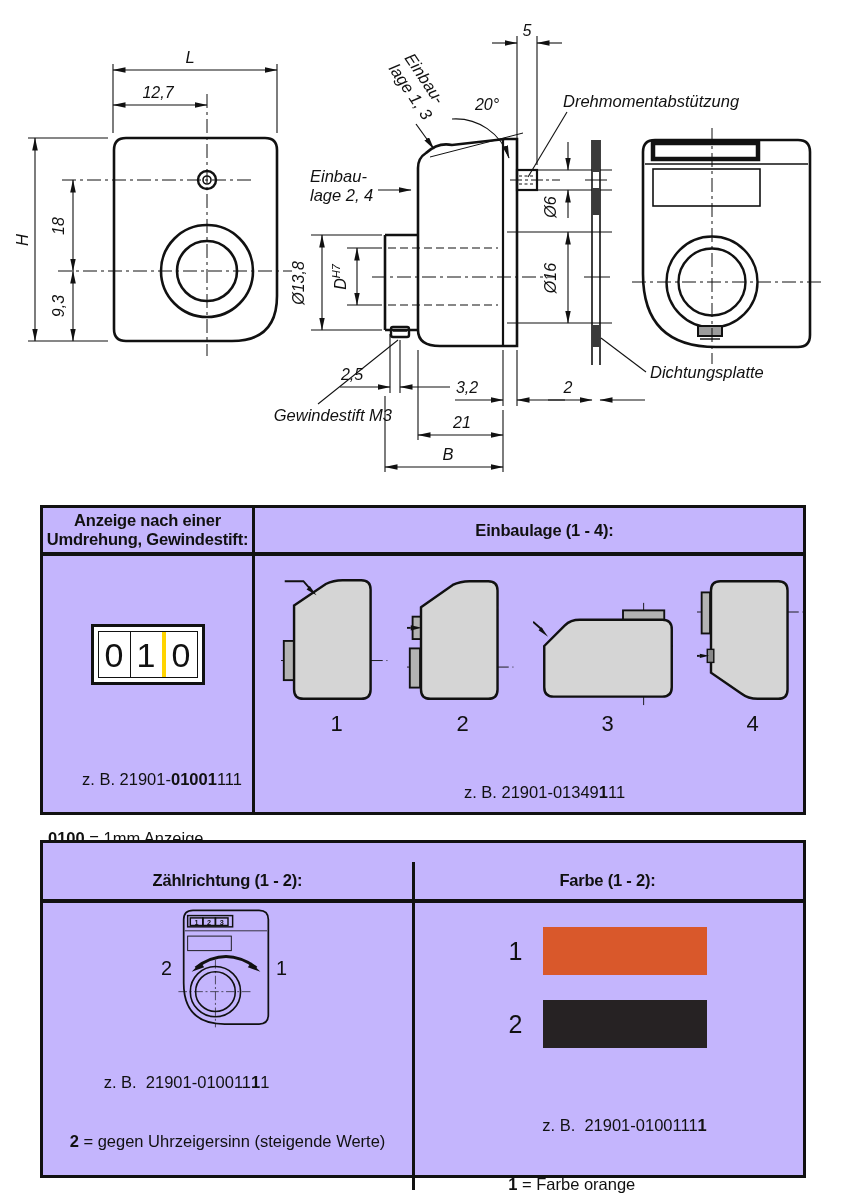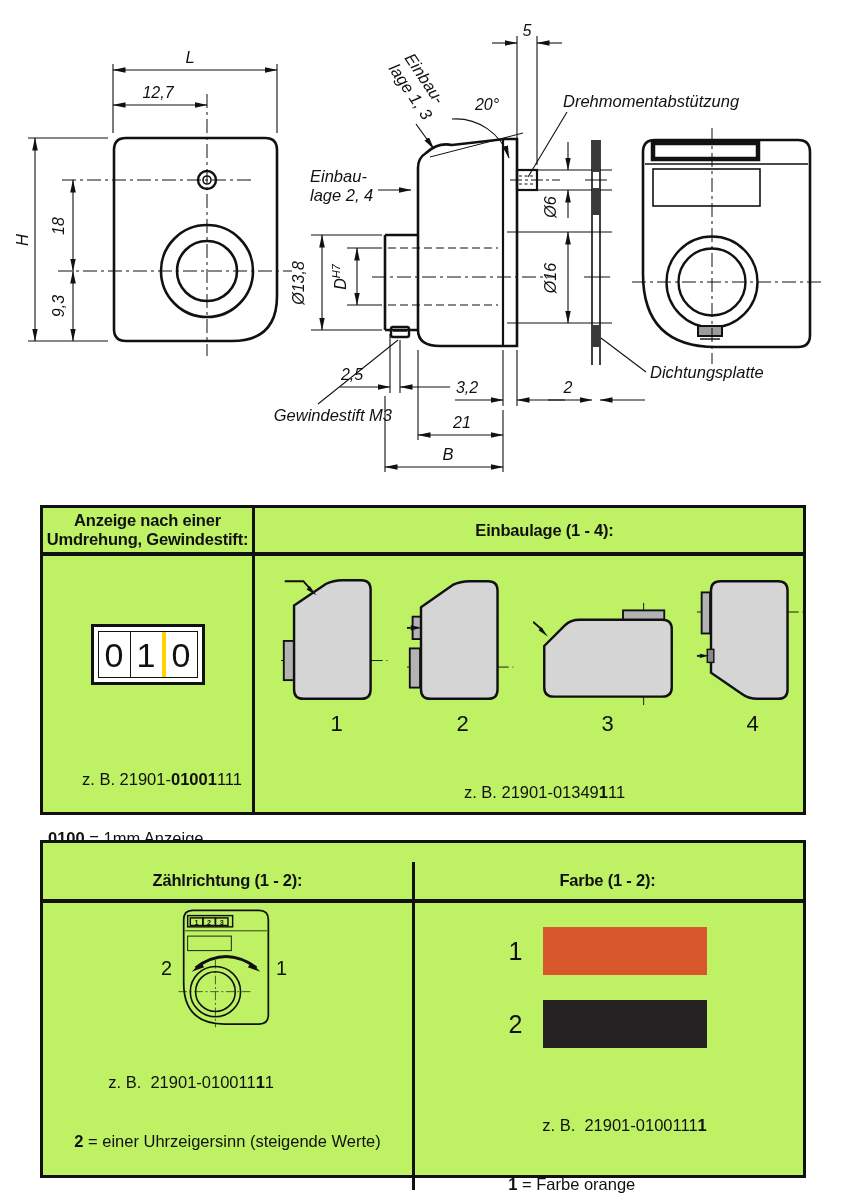--- a/index.html
+++ b/index.html
@@ -3,21 +3,21 @@
 <meta charset="utf-8">
 <style>
   html,body{margin:0;padding:0;background:#fff;}
   .page{position:relative;width:846px;height:1200px;background:#fff;
         font-family:"Liberation Sans",sans-serif;color:#111;overflow:hidden;}
   svg text{font-family:"Liberation Sans",sans-serif;fill:#111;}
   .dwg-text{font-style:italic;font-size:16px;}
   .dwg-text-lg{font-style:italic;font-size:16.5px;}
 
   
-  .tbl{position:absolute;border:3px solid #111;background:#bef264;box-sizing:border-box;}
+  .tbl{position:absolute;border:3px solid #111;background:#c4b5fd;box-sizing:border-box;}
   .tbl1{left:40px;top:505px;width:766px;height:310px;}
   .tbl2{left:40px;top:840px;width:766px;height:338px;}
   .tblhead{display:flex;border-bottom:4px solid #111;box-sizing:border-box;}
   .hcell{display:flex;flex-direction:column;align-items:center;justify-content:center;
          font-weight:bold;font-size:16.5px;line-height:19px;box-sizing:border-box;letter-spacing:-0.2px;}
   .tblbody{display:flex;box-sizing:border-box;}
   .bcell{box-sizing:border-box;display:flex;flex-direction:column;align-items:center;}
   .divr{border-right:3px solid #111;}
 
   .tbl1 .tblhead{height:48px;}
@@ -356,21 +356,21 @@
           <circle cx="96" cy="128" r="30" fill="none" stroke="#111" stroke-width="2.4"></circle>
           <g stroke="#111" stroke-width="1" stroke-dasharray="13 4 3 4">
             <line x1="40" y1="128" x2="152" y2="128"></line>
             <line x1="96" y1="80" x2="96" y2="182"></line>
           </g>
           <text x="22" y="103" text-anchor="middle" font-size="30">2</text>
           <text x="196" y="103" text-anchor="middle" font-size="30">1</text>
         </svg>
         <div class="legend t2l-legend">
           <div class="ex-ind"><span>z. B.  21901-010011</span><b>1</b><span>1</span></div>
-          <div><b>2</b><span> = einer Uhrzeigersinn (steigende Werte)</span></div>
+          <div><b>2</b><span> = gegen Uhrzeigersinn (steigende Werte)</span></div>
         </div>
       </div>
       <div class="bcell c-right">
         <div class="swatches">
           <div class="sw-row">
             <span class="sw-label">1</span>
             <div class="sw-bar" style="background: rgb(217, 88, 43);"></div>
           </div>
           <div class="sw-row">
             <span class="sw-label">2</span>

